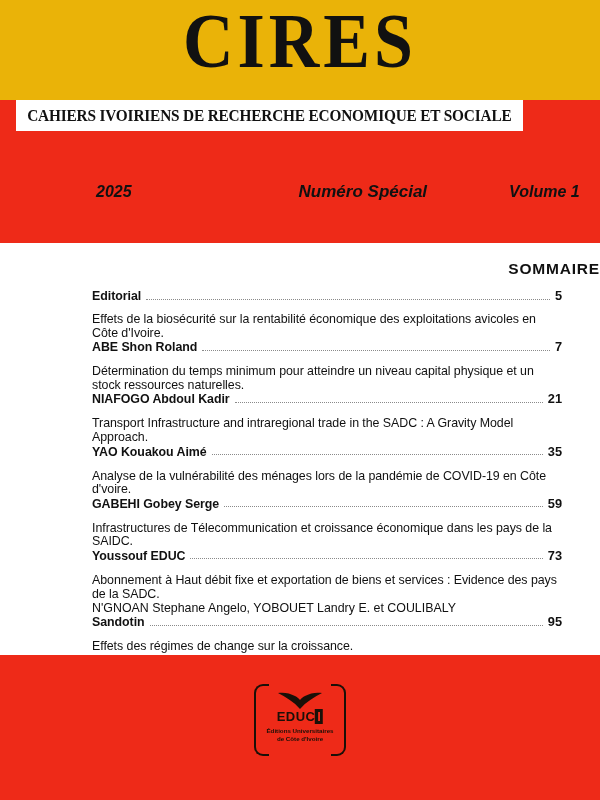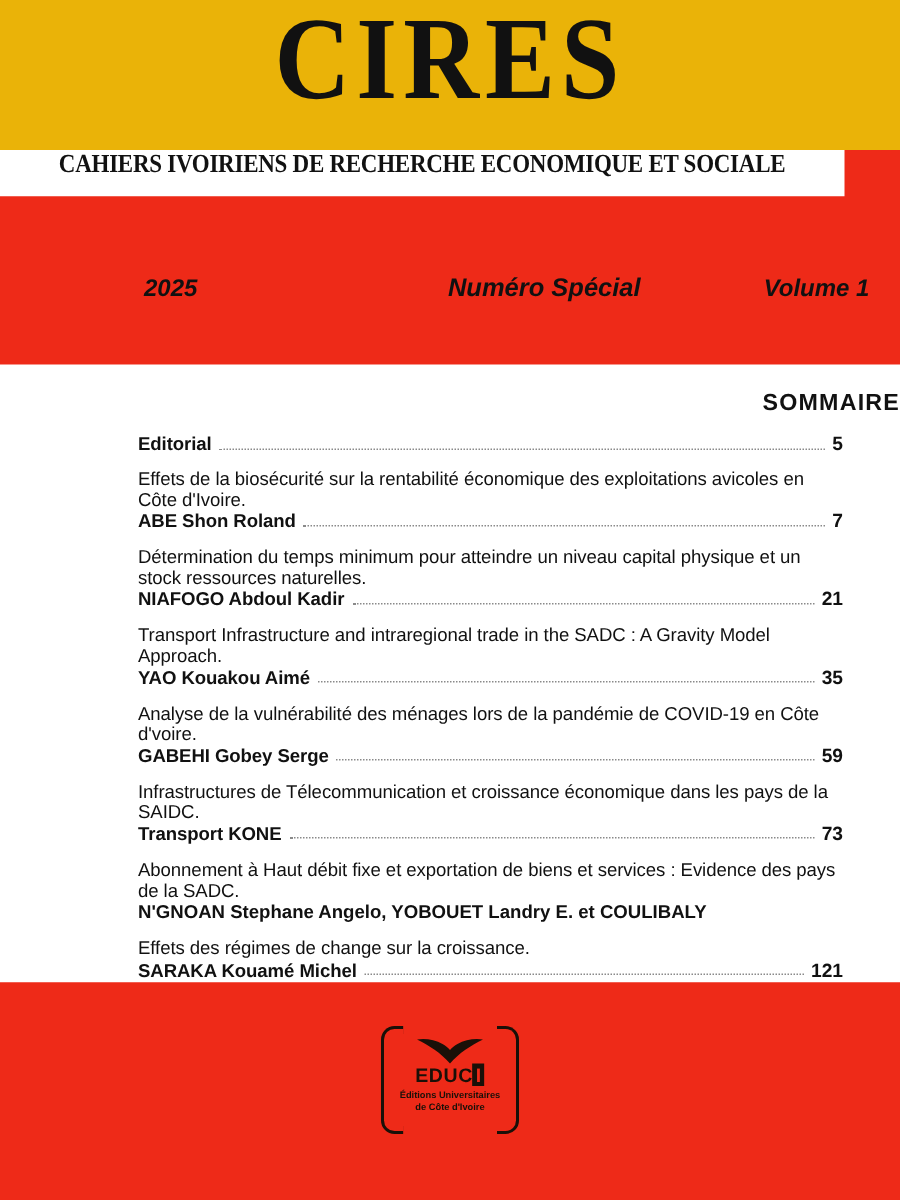--- a/index.html
+++ b/index.html
@@ -39,25 +39,26 @@
     line-height: 1;
     letter-spacing: 4px;
     color: #111111;
     transform: scaleY(1.12);
     margin-top: 6px;
   }
 
   
   .subtitle-band {
     position: absolute;
-    top: 100px; left: 0;
-    width: 563px;
+    top: 100px; left: 16px;
+    width: 507px;
     height: 31px;
     background: #ffffff;
     display: flex;
+    align-items: center;
     justify-content: center;
   }
   .subtitle-text {
     font-family: "Liberation Serif", serif;
     font-weight: bold;
     font-size: 16.5px;
     letter-spacing: -0.2px;
     color: #111111;
     transform: scaleX(0.93) scaleY(1.05);
     white-space: nowrap;
@@ -154,21 +155,21 @@
     font-family: "Liberation Sans", sans-serif;
     font-weight: bold;
     font-size: 12.8px;
     line-height: 14px;
     color: #111111;
     white-space: nowrap;
   }
   
   .authors-block .authors-line1 {
     font-family: "Liberation Sans", sans-serif;
-    font-weight: bold;
+    font-weight: normal;
     font-size: 12.4px;
     line-height: 14px;
     color: #111111;
   }
 
   
   .footer-band {
     position: absolute;
     top: 655px; left: 0;
     width: 600px;
@@ -302,29 +303,34 @@
         <div class="entry-authors-row">
           <span class="entry-authors">GABEHI Gobey Serge</span>
           <span class="leader"></span>
           <span class="entry-page">59</span>
         </div>
       </div>
 
       <div class="toc-entry">
         <div class="entry-title">Infrastructures de Télecommunication et croissance économique dans les pays de la SAIDC.</div>
         <div class="entry-authors-row">
-          <span class="entry-authors">Transport KONE</span>
+          <span class="entry-authors">Youssouf EDUC</span>
           <span class="leader"></span>
           <span class="entry-page">73</span>
         </div>
       </div>
 
       <div class="toc-entry authors-block">
         <div class="entry-title">Abonnement à Haut débit fixe et exportation de biens et services : Evidence des pays de la SADC.</div>
         <div class="authors-line1">N'GNOAN Stephane Angelo, YOBOUET Landry E. et COULIBALY</div>
+        <div class="entry-authors-row">
+          <span class="entry-authors wrapped">Sandotin</span>
+          <span class="leader"></span>
+          <span class="entry-page">95</span>
+        </div>
       </div>
 
       <div class="toc-entry">
         <div class="entry-title">Effets des régimes de change sur la croissance.</div>
         <div class="entry-authors-row">
           <span class="entry-authors">SARAKA Kouamé Michel</span>
           <span class="leader"></span>
           <span class="entry-page">121</span>
         </div>
       </div>

